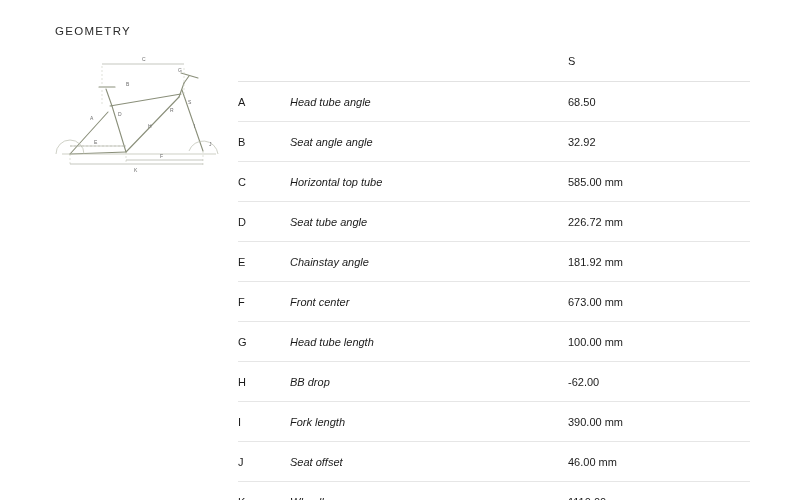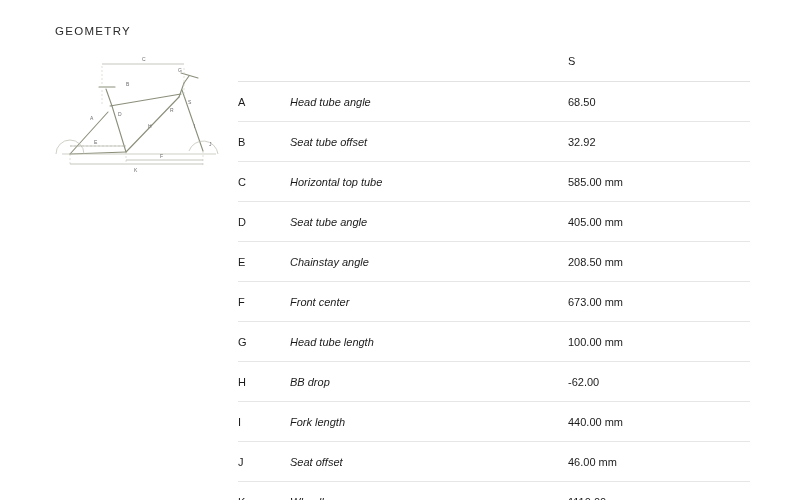--- a/index.html
+++ b/index.html
@@ -169,57 +169,57 @@
         </tr>
       </thead>
       <tbody>
         <tr>
           <td class="cell-letter">A</td>
           <td class="cell-name">Head tube angle</td>
           <td class="cell-val">68.50</td>
         </tr>
         <tr>
           <td class="cell-letter">B</td>
-          <td class="cell-name">Seat tube offset</td>
+          <td class="cell-name">Seat angle angle</td>
           <td class="cell-val">32.92</td>
         </tr>
         <tr>
           <td class="cell-letter">C</td>
           <td class="cell-name">Horizontal top tube</td>
           <td class="cell-val">585.00 mm</td>
         </tr>
         <tr>
           <td class="cell-letter">D</td>
           <td class="cell-name">Seat tube angle</td>
-          <td class="cell-val">405.00 mm</td>
+          <td class="cell-val">226.72 mm</td>
         </tr>
         <tr>
           <td class="cell-letter">E</td>
           <td class="cell-name">Chainstay angle</td>
-          <td class="cell-val">208.50 mm</td>
+          <td class="cell-val">181.92 mm</td>
         </tr>
         <tr>
           <td class="cell-letter">F</td>
           <td class="cell-name">Front center</td>
           <td class="cell-val">673.00 mm</td>
         </tr>
         <tr>
           <td class="cell-letter">G</td>
           <td class="cell-name">Head tube length</td>
           <td class="cell-val">100.00 mm</td>
         </tr>
         <tr>
           <td class="cell-letter">H</td>
           <td class="cell-name">BB drop</td>
           <td class="cell-val">-62.00</td>
         </tr>
         <tr>
           <td class="cell-letter">I</td>
           <td class="cell-name">Fork length</td>
-          <td class="cell-val">440.00 mm</td>
+          <td class="cell-val">390.00 mm</td>
         </tr>
         <tr>
           <td class="cell-letter">J</td>
           <td class="cell-name">Seat offset</td>
           <td class="cell-val">46.00 mm</td>
         </tr>
         <tr>
           <td class="cell-letter">K</td>
           <td class="cell-name">Wheelbase</td>
           <td class="cell-val">1110.00 mm</td>

